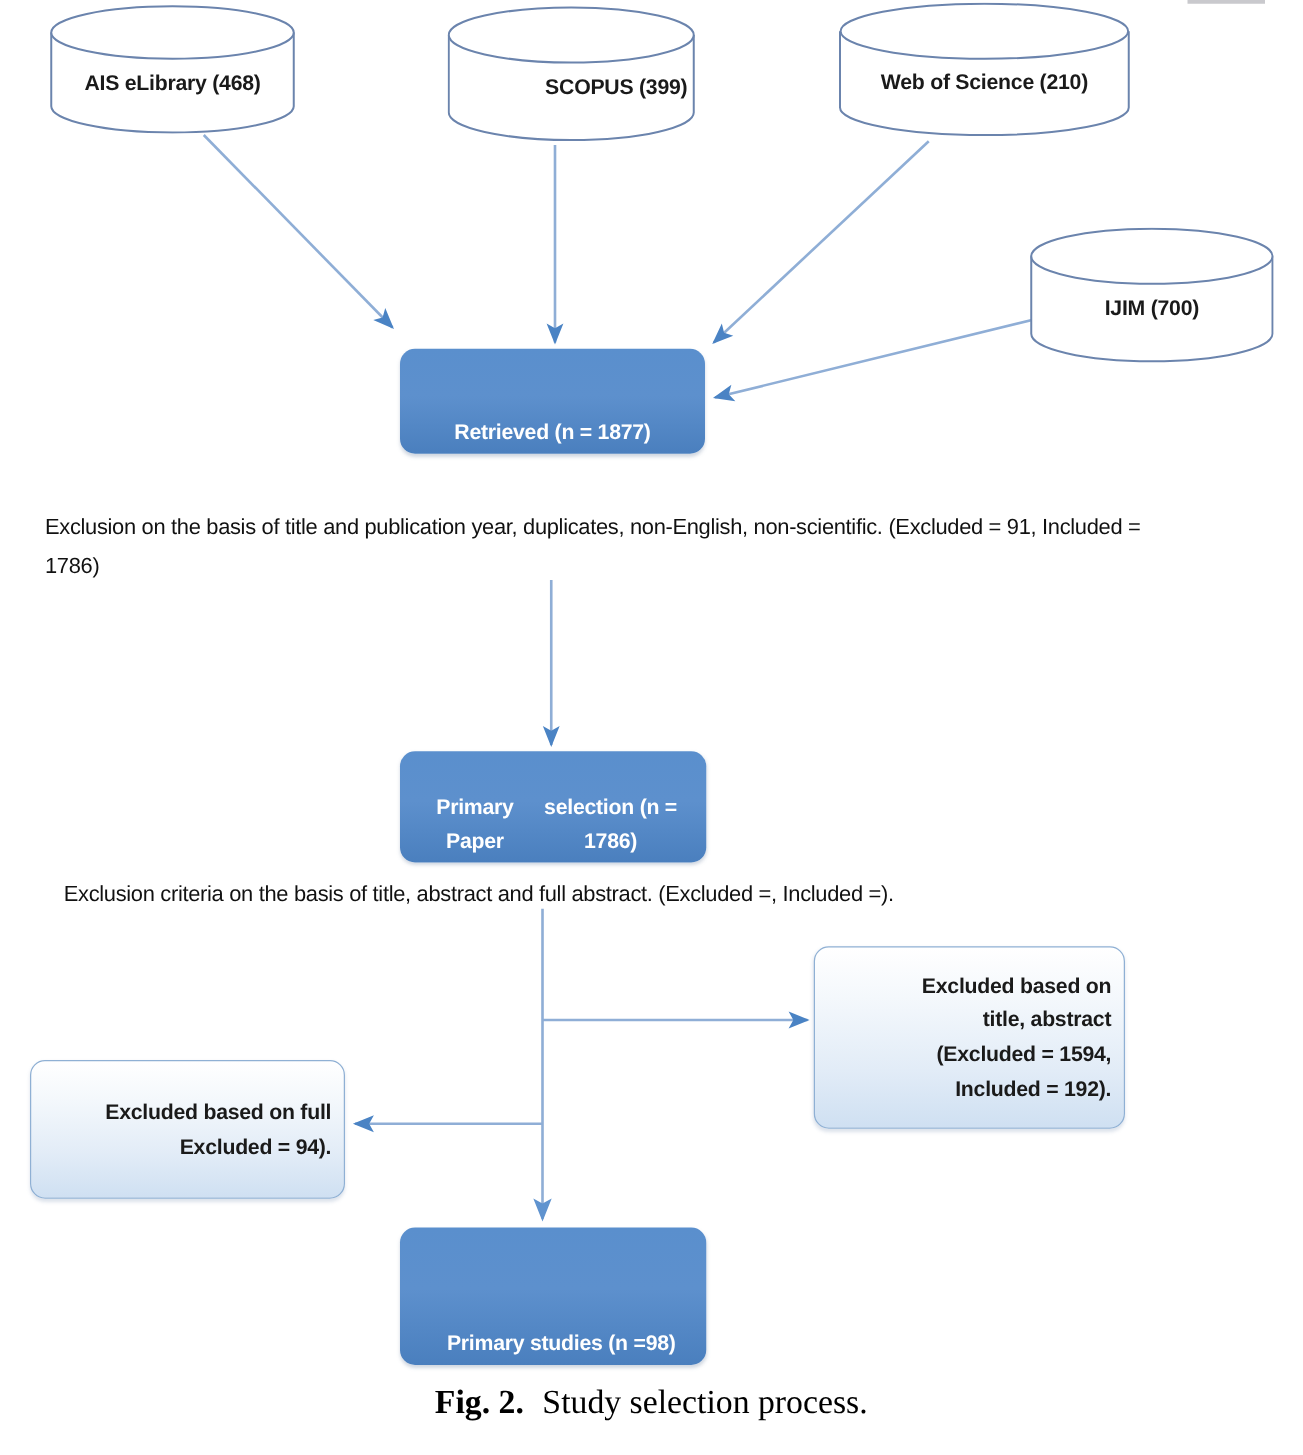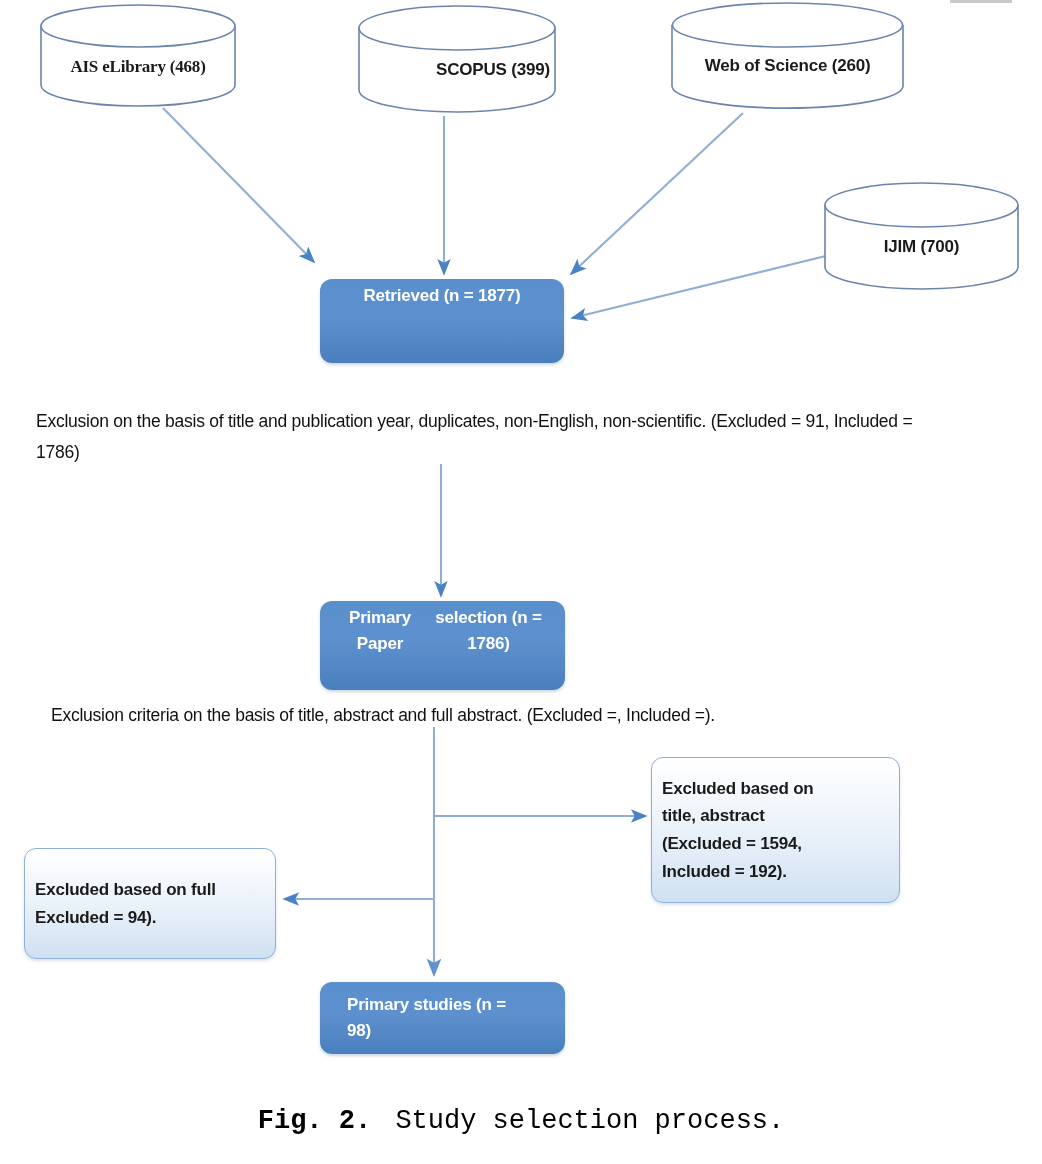--- a/index.html
+++ b/index.html
@@ -24,21 +24,21 @@
     position: absolute;
     left: 0; top: 0;
     width: 1042px;
     height: 1164px;
     pointer-events: none;
   }
   .node {
     position: absolute;
     box-sizing: border-box;
     display: flex;
-    align-items: flex-start;
+    align-items: flex-end;
     justify-content: center;
     text-align: center;
   }
   
   .proc {
     background: linear-gradient(180deg, #5a8fcd 0%, #5d90cd 45%, #4a7fbe 100%);
     border-radius: 12px;
     color: #ffffff;
     font-weight: bold;
     font-size: 17px;
@@ -134,75 +134,75 @@
 
       <path d="M434,899 L284,899" marker-end="url(#ah)"></path>
     </g>
   </svg>
 
   <div class="cyl" style="left:40px; top:4px; width:196px; height:103px;">
     <svg width="196" height="103" viewBox="0 0 196 103">
       <path d="M1,22 L1,81 A97,21 0 0 0 195,81 L195,22" fill="#ffffff" stroke="#6b84ad" stroke-width="1.6"></path>
       <ellipse cx="98" cy="22" rx="97" ry="21" fill="#ffffff" stroke="#6b84ad" stroke-width="1.6"></ellipse>
     </svg>
-    <div class="cyl-label" style="top:53px;font-family:Liberation Serif, serif;">AIS eLibrary (468)</div>
+    <div class="cyl-label" style="top:53px;">AIS eLibrary (468)</div>
   </div>
 
   <div class="cyl" style="left:358px; top:4px; width:198px; height:110px;">
     <svg width="198" height="110" viewBox="0 0 198 110">
       <path d="M1,24 L1,86 A98,22 0 0 0 197,86 L197,24" fill="#ffffff" stroke="#6b84ad" stroke-width="1.6"></path>
       <ellipse cx="99" cy="24" rx="98" ry="22" fill="#ffffff" stroke="#6b84ad" stroke-width="1.6"></ellipse>
     </svg>
     <div class="cyl-label" style="top:56px;margin-left:36px;">SCOPUS (399)</div>
   </div>
 
   <div class="cyl" style="left:671px; top:2px; width:233px; height:108px;">
     <svg width="233" height="108" viewBox="0 0 233 108">
       <path d="M1,23 L1,84 A115,22 0 0 0 232,84 L232,23" fill="#ffffff" stroke="#6b84ad" stroke-width="1.6"></path>
       <ellipse cx="116.5" cy="23" rx="115" ry="22" fill="#ffffff" stroke="#6b84ad" stroke-width="1.6"></ellipse>
     </svg>
-    <div class="cyl-label" style="top:54px;">Web of Science (260)</div>
+    <div class="cyl-label" style="top:54px;">Web of Science (210)</div>
   </div>
 
   <div class="cyl" style="left:824px; top:182px; width:195px; height:109px;">
     <svg width="195" height="109" viewBox="0 0 195 109">
       <path d="M1,23 L1,85 A96.5,22 0 0 0 194,85 L194,23" fill="#ffffff" stroke="#6b84ad" stroke-width="1.6"></path>
       <ellipse cx="97.5" cy="23" rx="96.5" ry="22" fill="#ffffff" stroke="#6b84ad" stroke-width="1.6"></ellipse>
     </svg>
     <div class="cyl-label" style="top:55px;">IJIM (700)</div>
   </div>
 
   <div class="node proc" style="left:320px; top:279px; width:244px; height:84px;">
     <span>Retrieved (n = 1877)</span>
   </div>
 
   <div class="node proc" style="left:320px; top:601px; width:245px; height:89px; flex-direction:row;">
     <span>Primary Paper</span>
     <span>selection (n = 1786)</span>
   </div>
 
-  <div class="node proc" style="left:320px; top:982px; width:245px; height:72px; flex-direction:column;padding-left:27px;">
+  <div class="node proc" style="left:320px; top:982px; width:245px; height:110px; padding-left:27px;">
     <span>Primary studies (n =</span>
     <span>98)</span>
   </div>
 
   <div class="node excl" style="left:651px; top:757px; width:249px; height:146px; flex-direction:column;">
     <span>Excluded based on</span>
     <span>title, abstract</span>
     <span>(Excluded = 1594,</span>
     <span>Included = 192).</span>
   </div>
 
   <div class="node excl" style="left:24px; top:848px; width:252px; height:111px; flex-direction:column;">
     <span>Excluded based on full</span>
     <span>Excluded = 94).</span>
   </div>
 
   <div class="note" style="left:36px; top:406px; width:900px;">Exclusion on the basis of title and publication year, duplicates, non-English, non-scientific. (Excluded = 91, Included = 1786)</div>
 
   <div class="note" style="left:51px; top:700px; width:880px;">Exclusion criteria on the basis of title, abstract and full abstract. (Excluded =, Included =).</div>
 
-  <div class="caption" style="top:1106px;font-family:Liberation Mono, monospace;">
+  <div class="caption" style="top:1106px;">
     <span class="fignum">Fig. 2.</span>
     <span style="margin-left:8px;">Study selection process.</span>
   </div>
 
 </div>
 
 </body></html>

